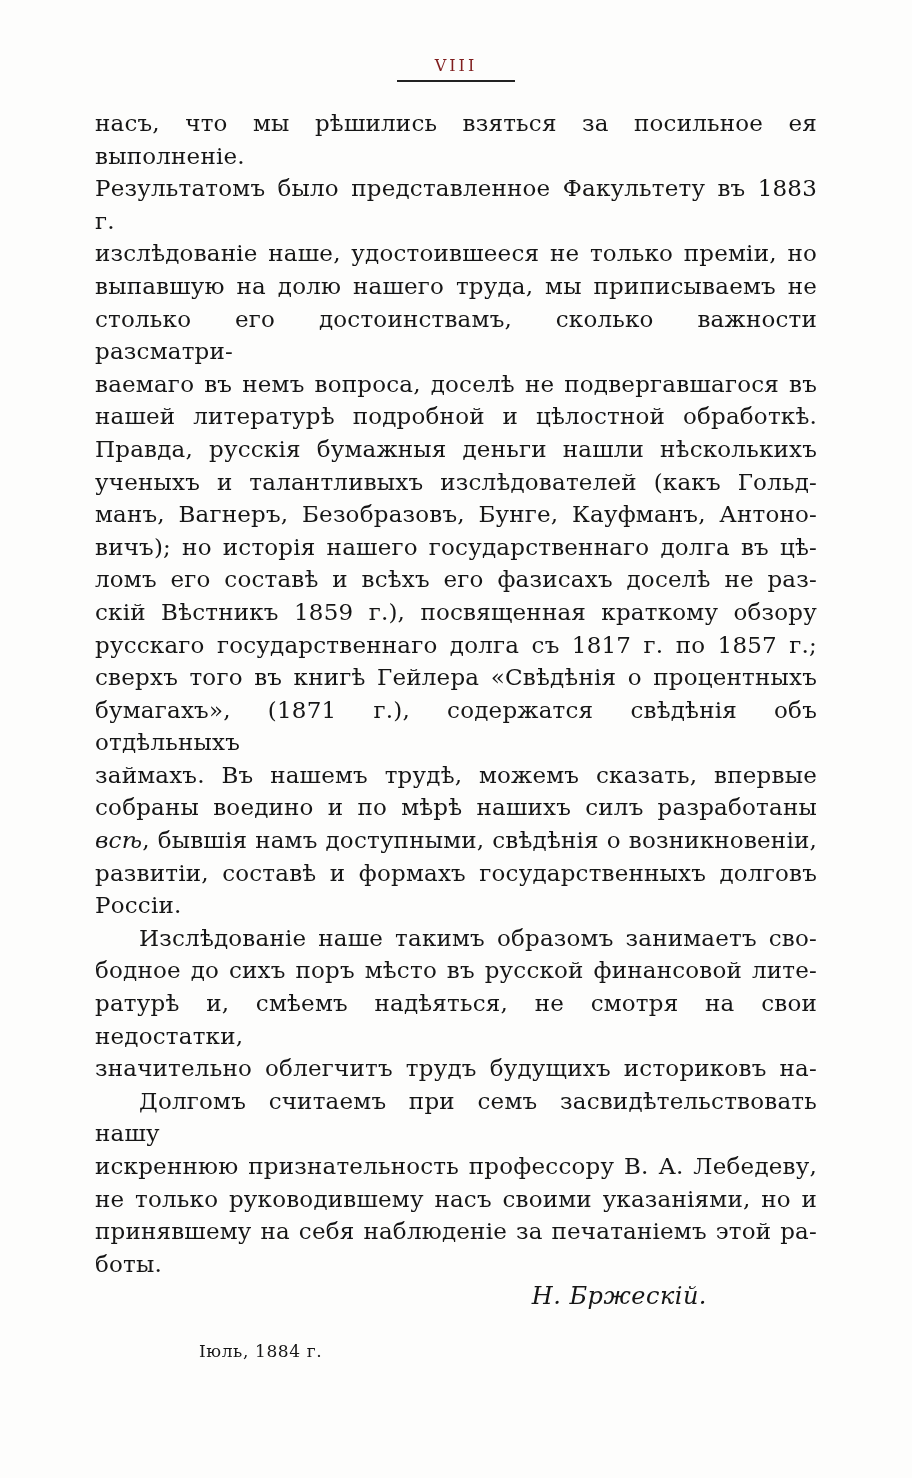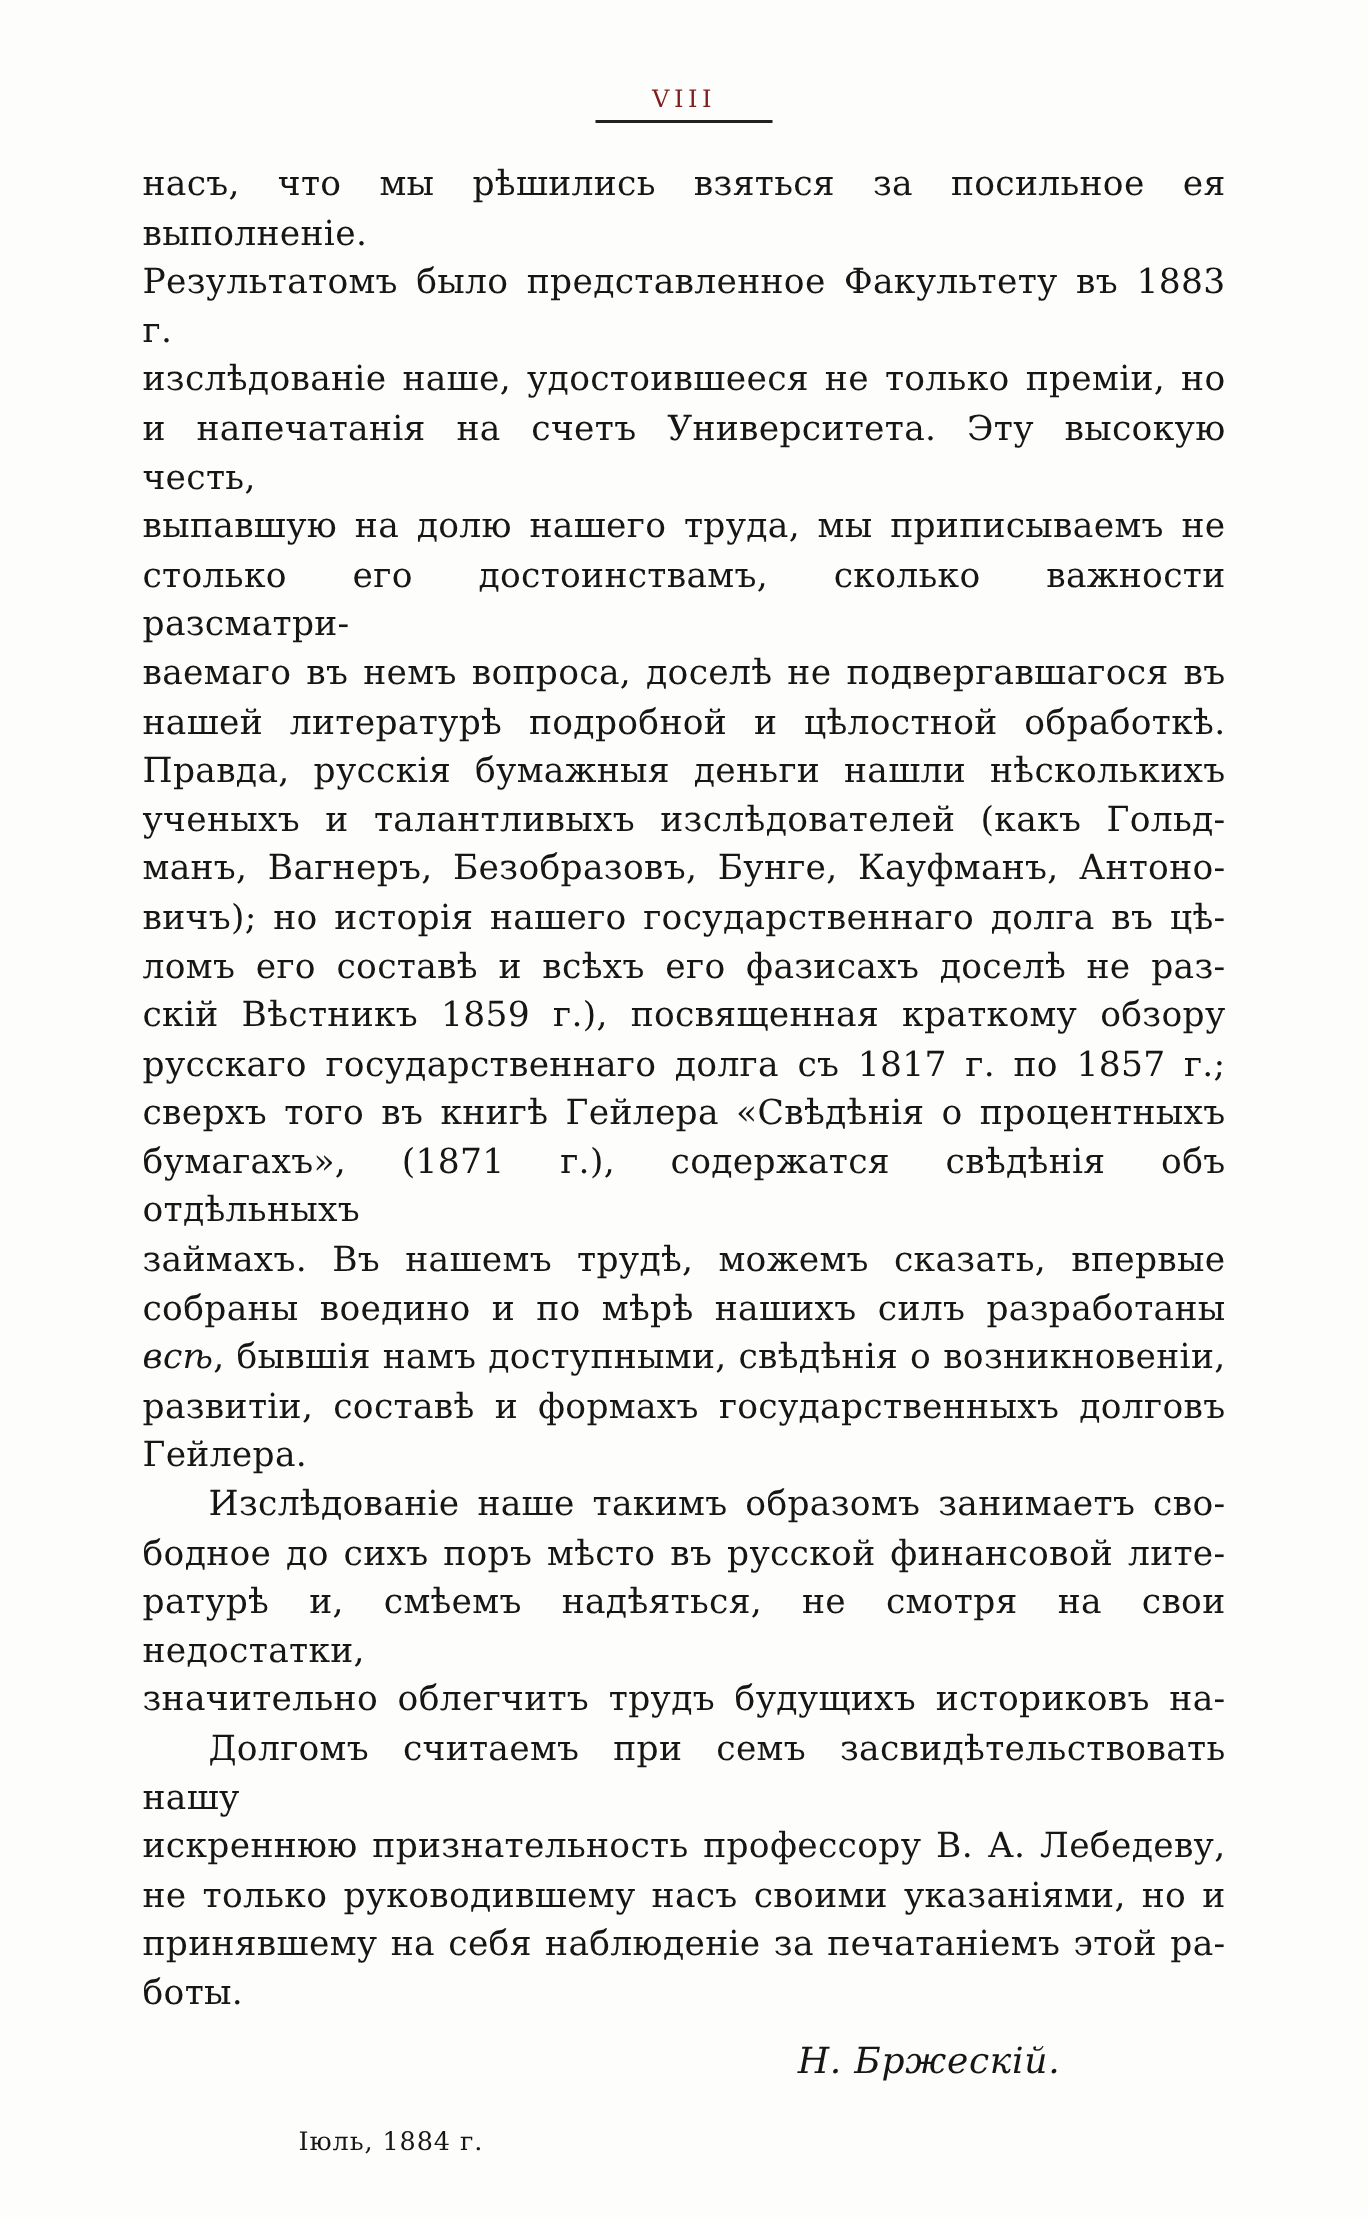--- a/index.html
+++ b/index.html
@@ -49,21 +49,20 @@
     text-align-last: justify;
     white-space: normal;
   }
   .line.last {
     text-align-last: left;
   }
   .paragraph.indent .line:first-child {
     text-indent: 44px;
   }
   .signature {
-    margin-top: 12px;
     text-align: right;
     padding-right: 110px;
     font-style: italic;
     font-size: 24px;
     letter-spacing: 0.5px;
   }
   .dateline {
     margin-top: 22px;
     padding-left: 104px;
     font-size: 17px;
@@ -80,39 +79,38 @@
     <span class="page-number">VIII</span>
     <div class="header-rule"></div>
   </div>
 
   <div class="content">
 
   <div class="paragraph">
         <div class="line">насъ, что мы рѣшились взяться за посильное ея выполненіе.</div>
         <div class="line">Результатомъ было представленное Факультету въ 1883 г.</div>
         <div class="line">изслѣдованіе наше, удостоившееся не только преміи, но</div>
-        <div class="line">и напечатанія на счетъ Университета. Эту высокую честь,</div>
         <div class="line">выпавшую на долю нашего труда, мы приписываемъ не</div>
         <div class="line">столько его достоинствамъ, сколько важности разсматри-</div>
         <div class="line">ваемаго въ немъ вопроса, доселѣ не подвергавшагося въ</div>
         <div class="line">нашей литературѣ подробной и цѣлостной обработкѣ.</div>
         <div class="line">Правда, русскія бумажныя деньги нашли нѣсколькихъ</div>
         <div class="line">ученыхъ и талантливыхъ изслѣдователей (какъ Гольд-</div>
         <div class="line">манъ, Вагнеръ, Безобразовъ, Бунге, Кауфманъ, Антоно-</div>
         <div class="line">вичъ); но исторія нашего государственнаго долга въ цѣ-</div>
         <div class="line">ломъ его составѣ и всѣхъ его фазисахъ доселѣ не раз-</div>
         <div class="line">скій Вѣстникъ 1859 г.), посвященная краткому обзору</div>
         <div class="line">русскаго государственнаго долга съ 1817 г. по 1857 г.;</div>
         <div class="line">сверхъ того въ книгѣ Гейлера «Свѣдѣнія о процентныхъ</div>
         <div class="line">бумагахъ», (1871 г.), содержатся свѣдѣнія объ отдѣльныхъ</div>
         <div class="line">займахъ. Въ нашемъ трудѣ, можемъ сказать, впервые</div>
         <div class="line">собраны воедино и по мѣрѣ нашихъ силъ разработаны</div>
         <div class="line"><i>всѣ</i>, бывшія намъ доступными, свѣдѣнія о возникновеніи,</div>
         <div class="line">развитіи, составѣ и формахъ государственныхъ долговъ</div>
-        <div class="line last">Гейлера.</div>
+        <div class="line last">Россіи.</div>
       </div>
       <div class="paragraph indent">
         <div class="line">Изслѣдованіе наше такимъ образомъ занимаетъ сво-</div>
         <div class="line">бодное до сихъ поръ мѣсто въ русской финансовой лите-</div>
         <div class="line">ратурѣ и, смѣемъ надѣяться, не смотря на свои недостатки,</div>
         <div class="line">значительно облегчитъ трудъ будущихъ историковъ на-</div>
       </div>
       <div class="paragraph indent">
         <div class="line">Долгомъ считаемъ при семъ засвидѣтельствовать нашу</div>
         <div class="line">искреннюю признательность профессору В. А. Лебедеву,</div>

